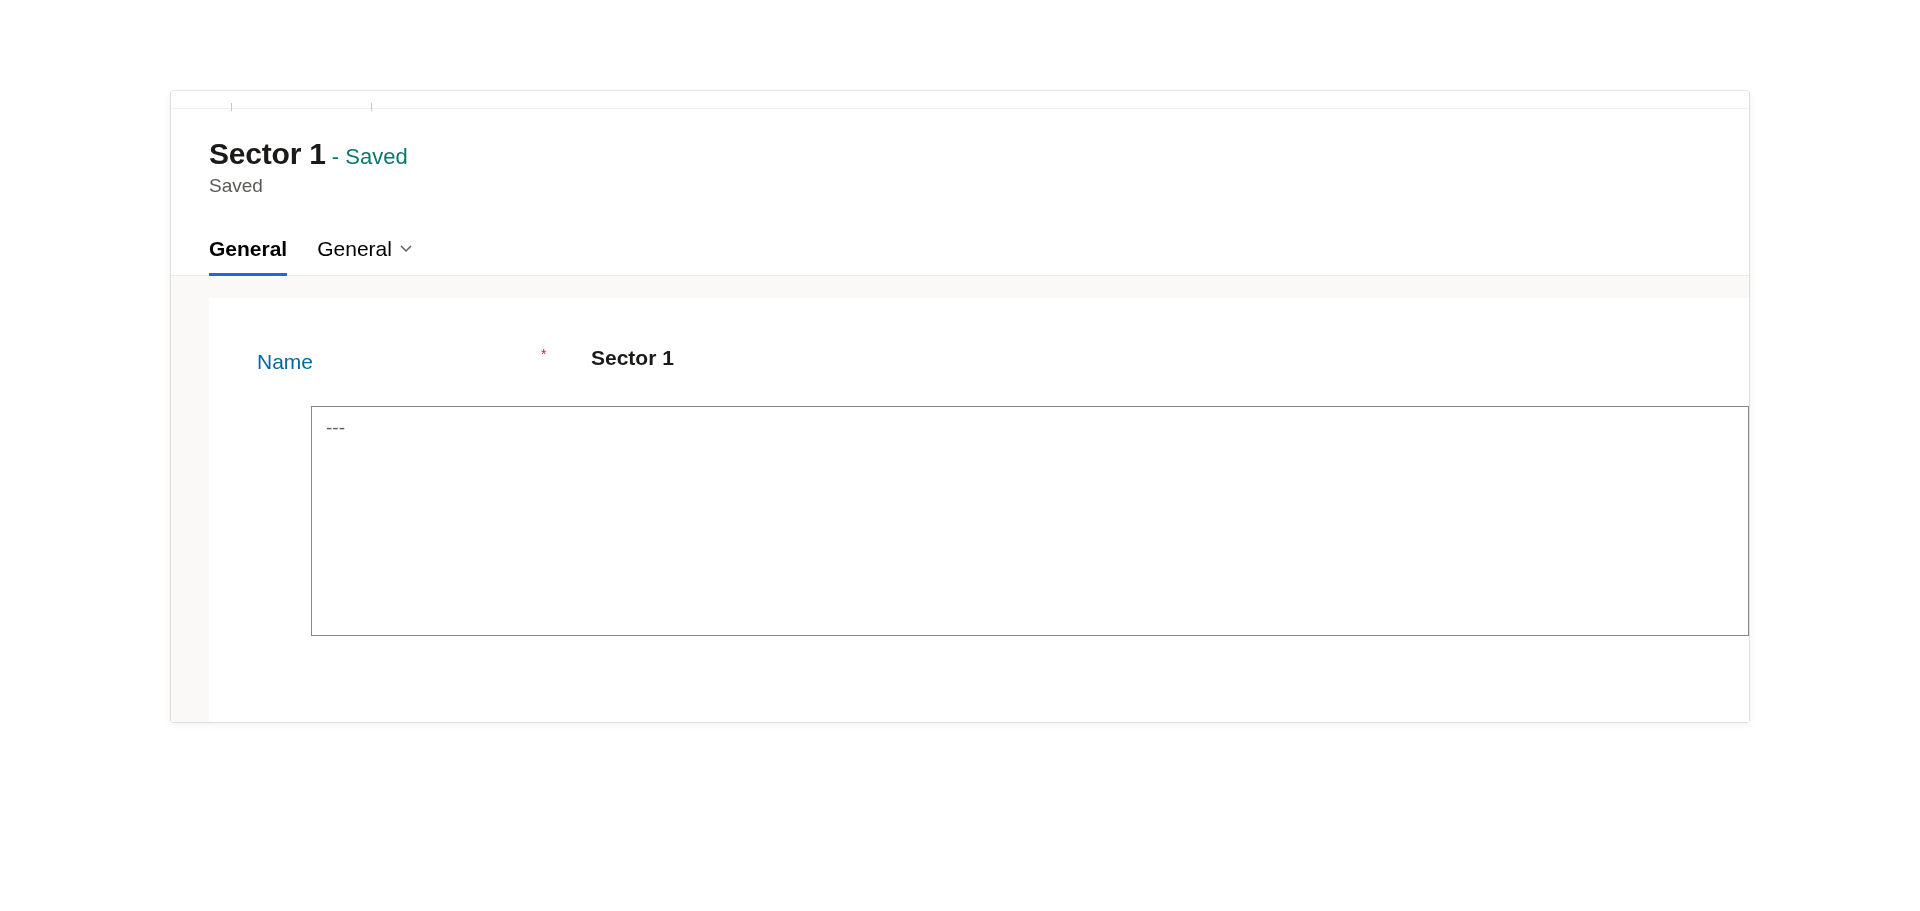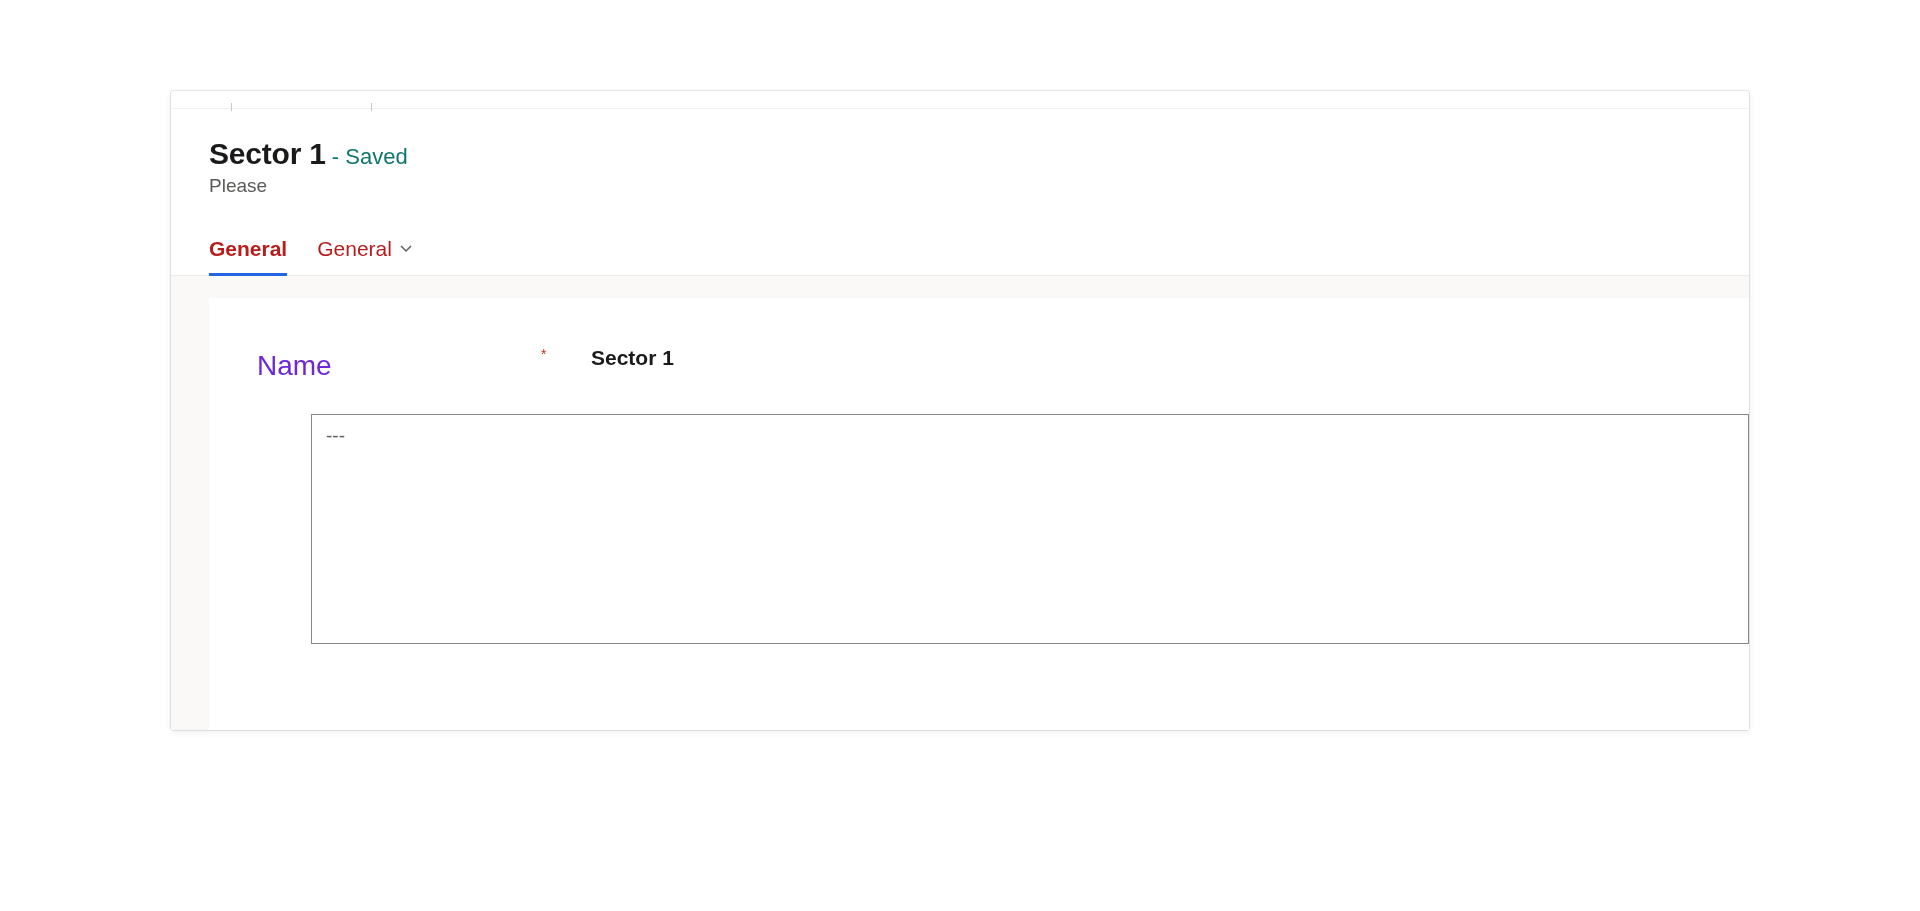--- a/index.html
+++ b/index.html
@@ -68,21 +68,21 @@
     }
     .tabs {
       display: flex;
       align-items: center;
       gap: 30px;
       padding: 26px 38px 0 38px;
       border-bottom: 1px solid #edebe9;
     }
     .tab {
       font-size: 21px;
-      color: #b91c1c;
+      color: #000000;
       padding-bottom: 12px;
       cursor: pointer;
       display: flex;
       align-items: center;
       gap: 6px;
       border-bottom: 3px solid transparent;
       margin-bottom: -1px;
     }
     .tab.active {
       font-weight: 700;
@@ -106,22 +106,22 @@
       min-height: 380px;
     }
     .field-row {
       display: flex;
       align-items: flex-start;
       margin-bottom: 32px;
       position: relative;
     }
     .field-label {
       width: 280px;
-      font-size: 28px;
-      color: #6d28d9;
+      font-size: 21px;
+      color: #0369a1;
       padding-top: 4px;
       flex-shrink: 0;
     }
     .required-star {
       color: #c42b1c;
       font-size: 14px;
       margin-left: 4px;
       vertical-align: top;
       display: inline-block;
       width: 20px;
@@ -174,21 +174,21 @@
 <div class="outer-wrap">
   <div class="form-container">
 
     <div class="command-ticks"></div>
 
     <div class="header">
       <div class="title-row">
         <span class="record-title">Sector 1</span>
         <span class="save-status">- Saved</span>
       </div>
-      <div class="entity-name">Please</div>
+      <div class="entity-name">Saved</div>
     </div>
 
     <div class="tabs">
       <div class="tab active">
         <span>General</span>
       </div>
       <div class="tab">
         <span>General</span>
         <span class="chevron">
           <svg viewBox="0 0 16 16" fill="none" stroke-width="1.5">

